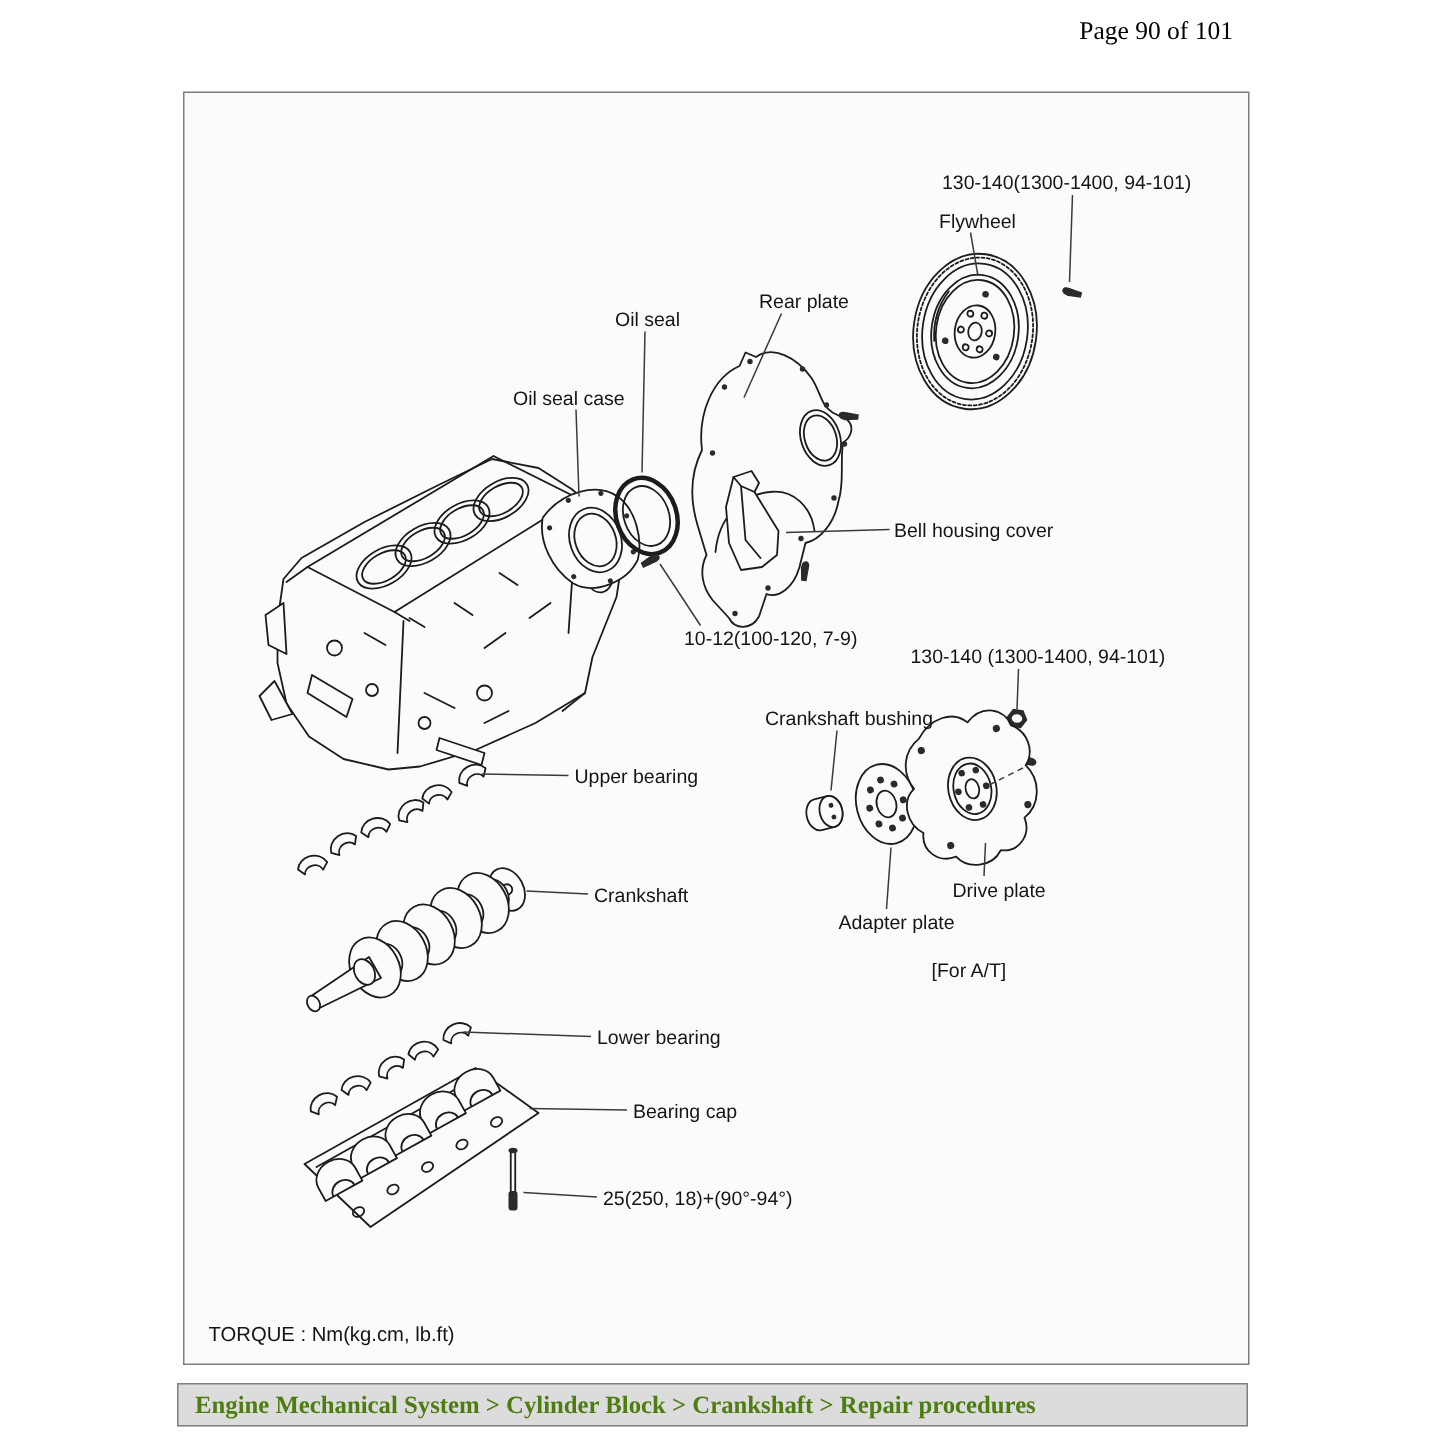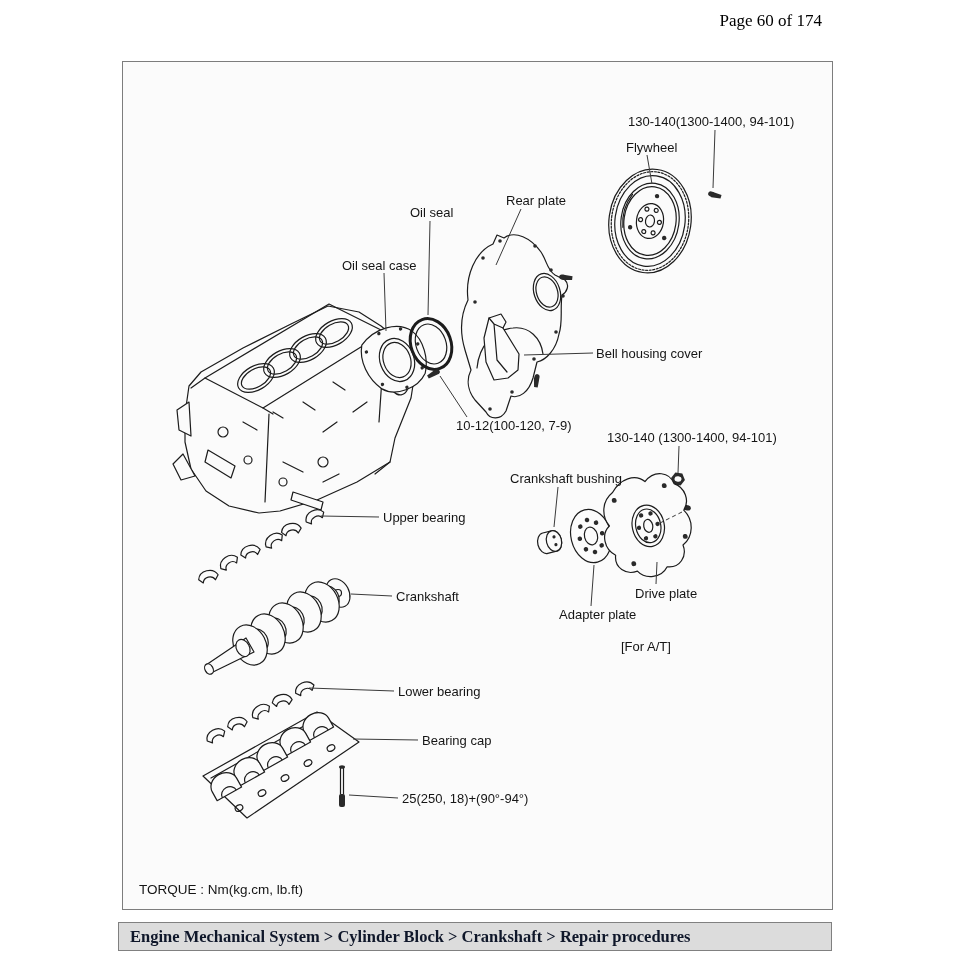--- a/index.html
+++ b/index.html
@@ -13,37 +13,37 @@
   }
   .panel{
     position:absolute;left:122px;top:36px;width:711px;height:849px;
     background:#fbfbfb;border:1px solid #7d7d7d;box-sizing:border-box;margin-top:25px;
   }
   .panel svg{position:absolute;left:0;top:0;}
   .breadcrumb-bar{
     position:absolute;left:118px;top:922px;width:714px;height:29px;
     background:#dcdcdc;border:1px solid #808080;box-sizing:border-box;
     display:flex;align-items:center;padding-left:11px;
-    font-family:"Liberation Serif",serif;font-weight:bold;font-size:16.5px;color:#0f172a;
+    font-family:"Liberation Serif",serif;font-weight:bold;font-size:16.5px;color:#4d7c0f;
     white-space:nowrap;
   }
   
   .o{fill:none;stroke:#1c1c1c;stroke-width:1.2;stroke-linejoin:round;stroke-linecap:round;}
   .f{fill:#fbfbfb;stroke:#1c1c1c;stroke-width:1.2;stroke-linejoin:round;}
   .d{fill:#2a2a2a;stroke:none;}
   .leader{stroke:#3a3a3a;stroke-width:1;fill:none;}
   text{font-family:"Liberation Sans",sans-serif;font-size:13px;fill:#151515;}
   .note{font-size:13.5px;}
 </style>
 </head>
 <body>
 
 <div class="page">
 
-  <div class="page-indicator">Page 60 of 174</div>
+  <div class="page-indicator">Page 90 of 101</div>
 
   <div class="panel">
     <svg width="709" height="847" viewBox="0 0 709 847" xmlns="http://www.w3.org/2000/svg">
       <defs>
         <path id="shell" d="M-10,3 A10.5,9.5 0 0 1 10,1.5 L6.5,6 A6.5,6 0 0 0 -6,7 Z"></path>
         <g id="caparch">
           <path d="M-14,9 L-14,-1 A14,12 0 0 1 14,-1 L14,9 Z"></path>
           <path d="M-8,9 A8,7 0 0 1 8,9" fill="none"></path>
         </g>
         <g id="boltsm">

